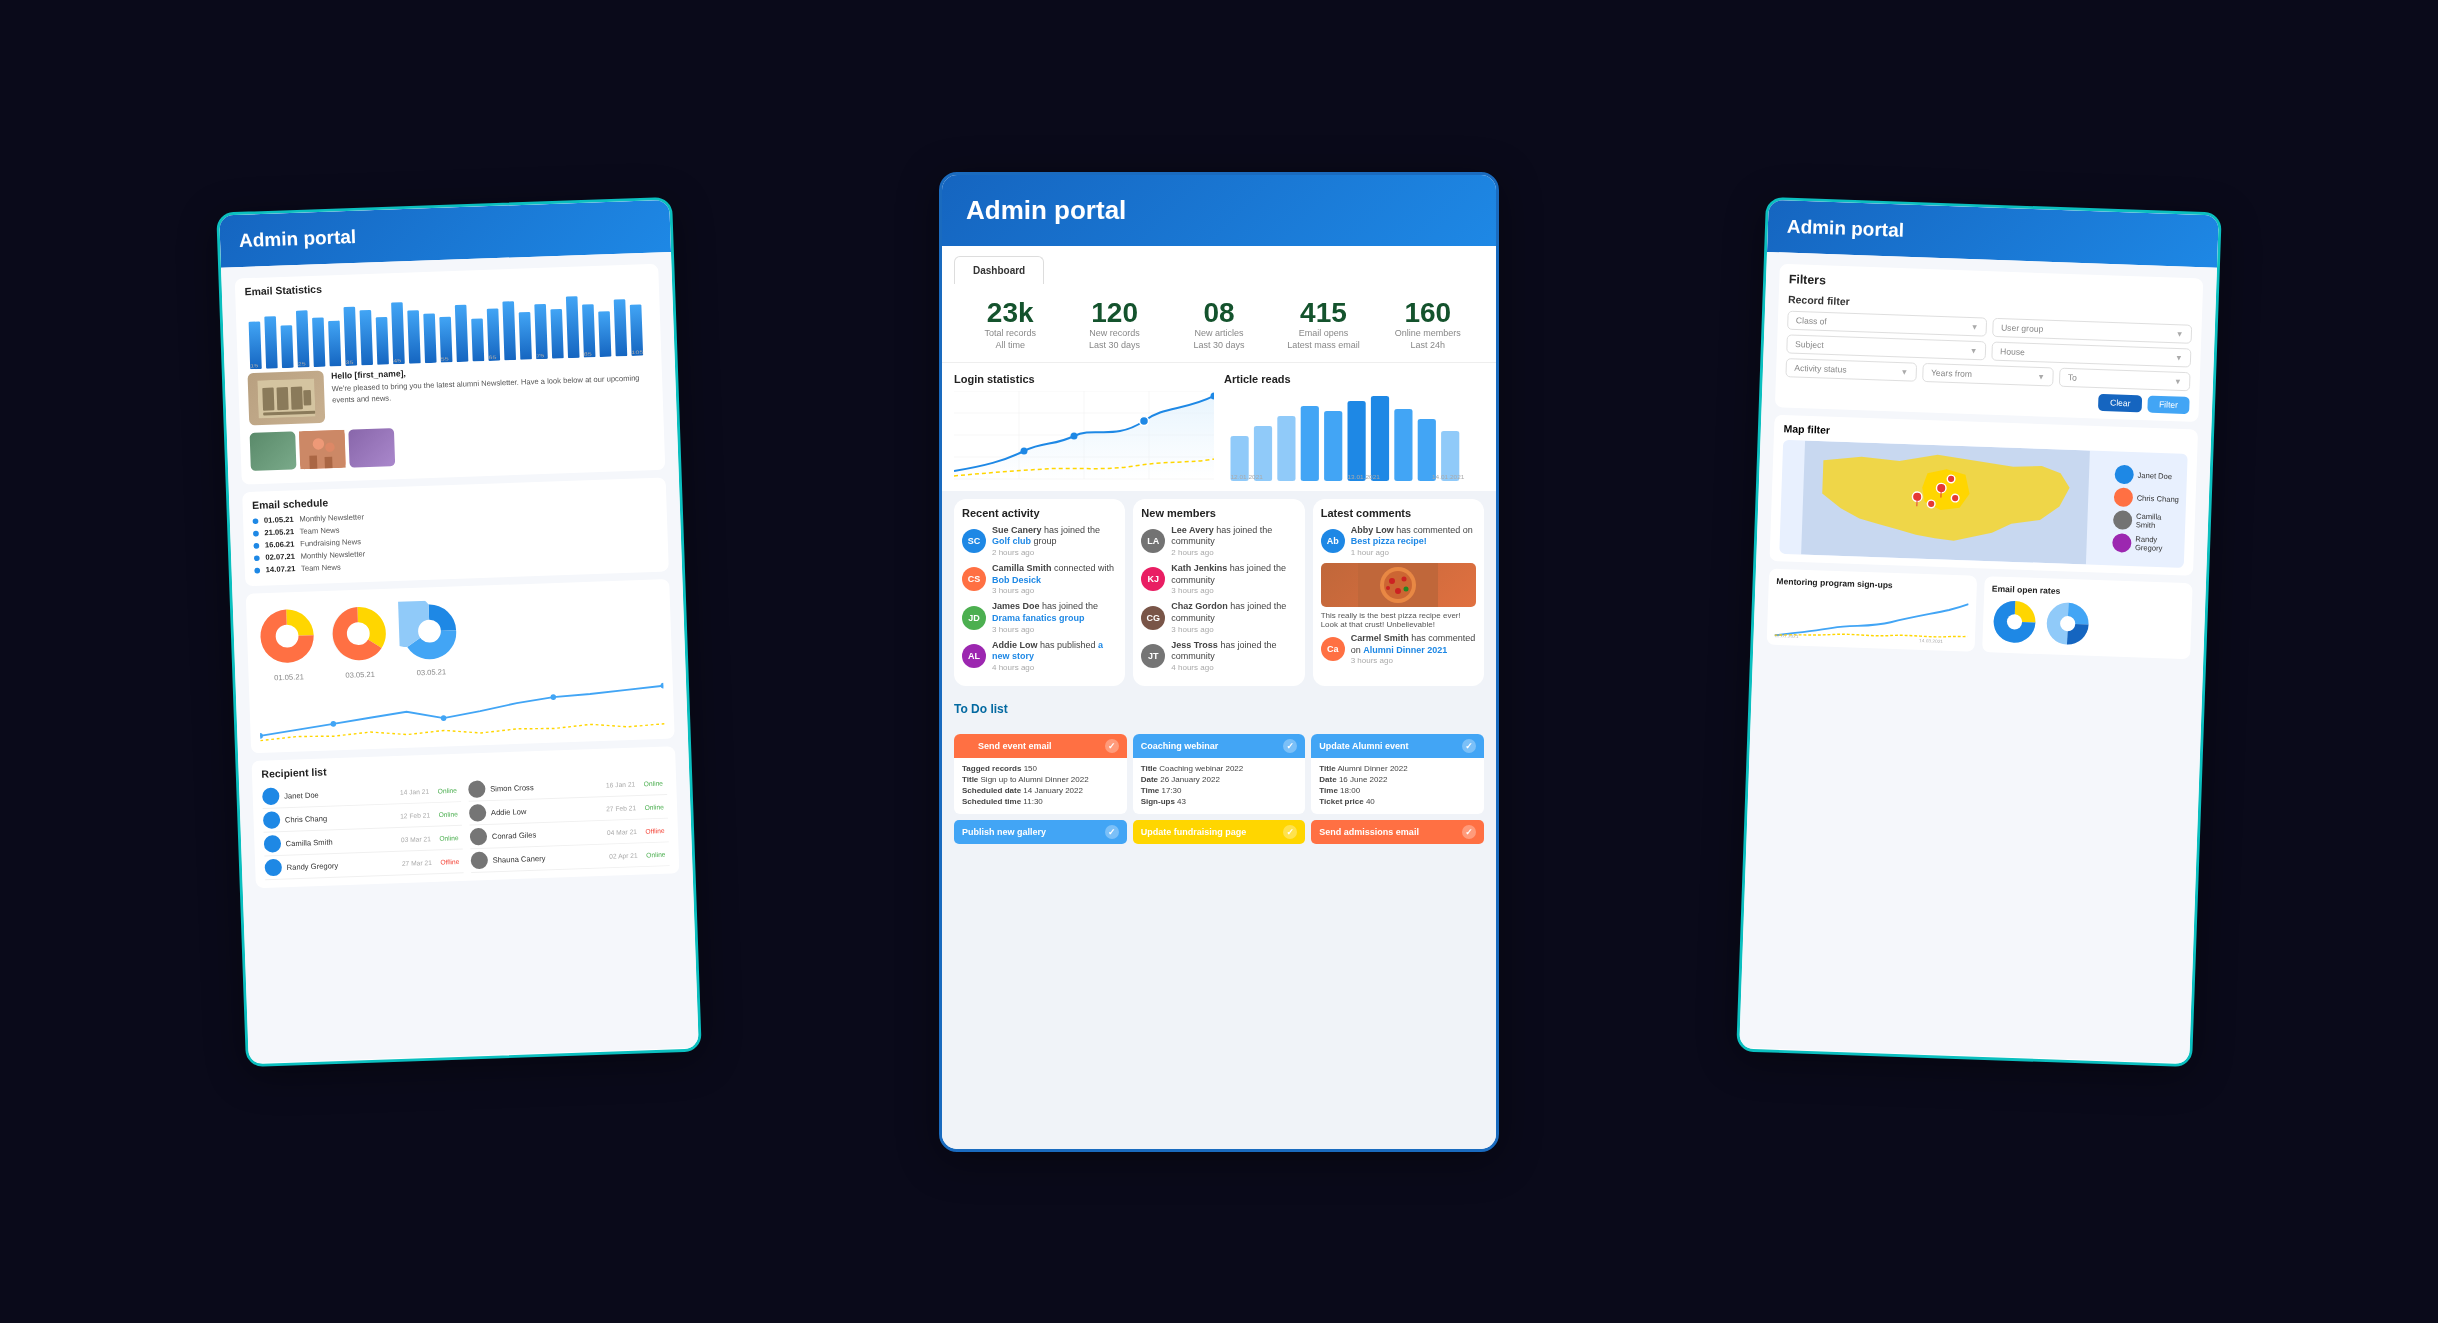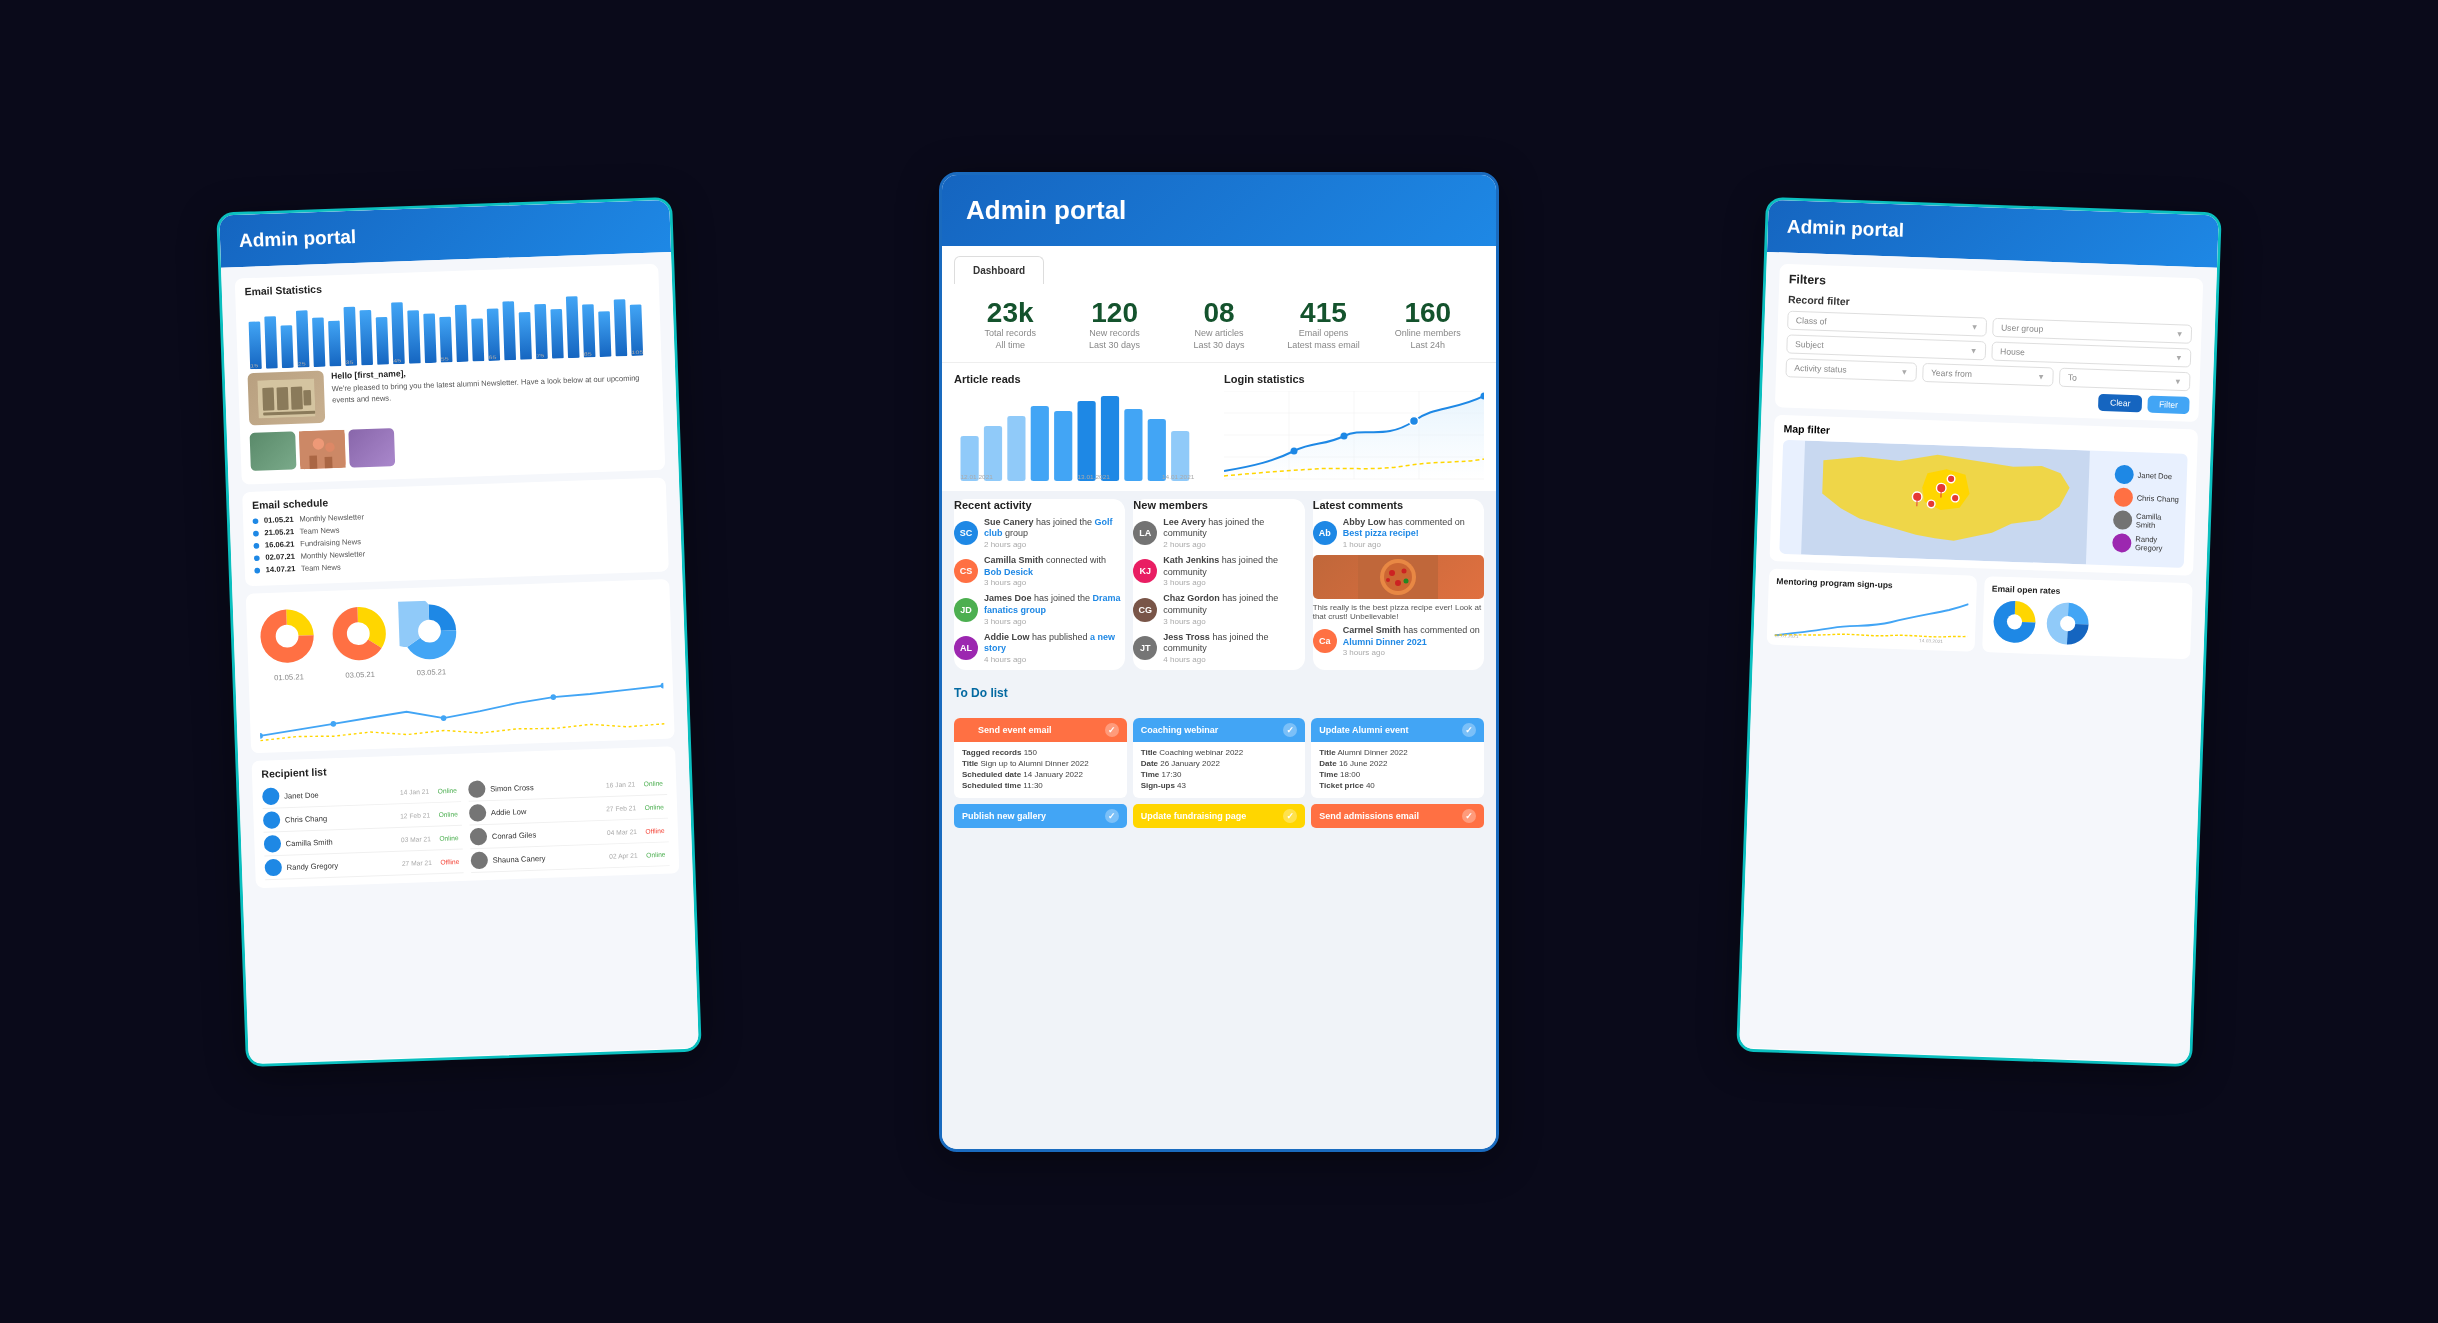--- a/index.html
+++ b/index.html
@@ -177,20 +177,21 @@
     .activity-row {
       display: flex;
       gap: 8px;
       padding: 8px 12px;
       background: #f0f3f8;
     }
     .activity-col {
       flex: 1;
       background: white;
       border-radius: 12px;
+      padding: 8px;
     }
     .activity-col-title {
       font-size: 11px;
       font-weight: 700;
       color: #222;
       margin-bottom: 6px;
     }
 
     .activity-item {
       display: flex;
@@ -843,73 +844,73 @@
         </div>
         <div class="stat-item">
           <div class="stat-number">160</div>
           <div class="stat-label">Online members<br>Last 24h</div>
         </div>
       </div>
 
       <div class="charts-row">
 
         <div class="chart-box">
+          <div class="chart-title">Login statistics</div>
+          <div class="login-chart">
+            <svg width="100%" height="90" viewBox="0 0 260 90" preserveAspectRatio="none">
+              <defs>
+                <linearGradient id="loginGrad" x1="0" y1="0" x2="0" y2="1">
+                  <stop offset="0%" stop-color="#e3f2fd" stop-opacity="0.8"></stop>
+                  <stop offset="100%" stop-color="#e3f2fd" stop-opacity="0"></stop>
+                </linearGradient>
+              </defs>
+
+              <line x1="0" y1="0" x2="260" y2="0" stroke="#eee" stroke-width="0.5"></line>
+              <line x1="0" y1="22" x2="260" y2="22" stroke="#eee" stroke-width="0.5"></line>
+              <line x1="0" y1="44" x2="260" y2="44" stroke="#eee" stroke-width="0.5"></line>
+              <line x1="0" y1="66" x2="260" y2="66" stroke="#eee" stroke-width="0.5"></line>
+              <line x1="0" y1="88" x2="260" y2="88" stroke="#eee" stroke-width="0.5"></line>
+
+              <line x1="65" y1="0" x2="65" y2="88" stroke="#eee" stroke-width="0.5"></line>
+              <line x1="130" y1="0" x2="130" y2="88" stroke="#eee" stroke-width="0.5"></line>
+              <line x1="195" y1="0" x2="195" y2="88" stroke="#eee" stroke-width="0.5"></line>
+
+              <path d="M0,80 C30,75 50,70 70,60 C90,50 100,55 120,45 C140,35 160,50 190,30 C210,15 230,20 260,5 L260,88 L0,88 Z" fill="url(#loginGrad)"></path>
+
+              <path d="M0,80 C30,75 50,70 70,60 C90,50 100,55 120,45 C140,35 160,50 190,30 C210,15 230,20 260,5" fill="none" stroke="#1e88e5" stroke-width="2"></path>
+
+              <circle cx="70" cy="60" r="3.5" fill="#1e88e5"></circle>
+              <circle cx="120" cy="45" r="3.5" fill="#1e88e5"></circle>
+              <circle cx="190" cy="30" r="4.5" fill="#1e88e5" stroke="white" stroke-width="1.5"></circle>
+              <circle cx="260" cy="5" r="3.5" fill="#1e88e5"></circle>
+
+              <path d="M0,85 C30,82 60,80 90,78 C120,76 150,80 180,75 C210,70 240,72 260,68" fill="none" stroke="#ffd600" stroke-width="1.5" stroke-dasharray="4,3"></path>
+            </svg>
+          </div>
+        </div>
+
+        <div class="chart-box">
           <div class="chart-title">Article reads</div>
           <div class="article-chart">
             <svg width="100%" height="90" viewBox="0 0 200 90" preserveAspectRatio="none">
 
               <rect x="5" y="45" width="14" height="45" fill="#90caf9" rx="2"></rect>
               <rect x="23" y="35" width="14" height="55" fill="#90caf9" rx="2"></rect>
               <rect x="41" y="25" width="14" height="65" fill="#90caf9" rx="2"></rect>
               <rect x="59" y="15" width="14" height="75" fill="#42a5f5" rx="2"></rect>
               <rect x="77" y="20" width="14" height="70" fill="#42a5f5" rx="2"></rect>
               <rect x="95" y="10" width="14" height="80" fill="#1e88e5" rx="2"></rect>
               <rect x="113" y="5" width="14" height="85" fill="#1e88e5" rx="2"></rect>
               <rect x="131" y="18" width="14" height="72" fill="#42a5f5" rx="2"></rect>
               <rect x="149" y="28" width="14" height="62" fill="#42a5f5" rx="2"></rect>
               <rect x="167" y="40" width="14" height="50" fill="#90caf9" rx="2"></rect>
 
               <text x="5" y="88" font-size="5" fill="#aaa">12.01.2021</text>
               <text x="95" y="88" font-size="5" fill="#aaa">13.01.2021</text>
               <text x="160" y="88" font-size="5" fill="#aaa">14.01.2021</text>
-            </svg>
-          </div>
-        </div>
-
-        <div class="chart-box">
-          <div class="chart-title">Login statistics</div>
-          <div class="login-chart">
-            <svg width="100%" height="90" viewBox="0 0 260 90" preserveAspectRatio="none">
-              <defs>
-                <linearGradient id="loginGrad" x1="0" y1="0" x2="0" y2="1">
-                  <stop offset="0%" stop-color="#e3f2fd" stop-opacity="0.8"></stop>
-                  <stop offset="100%" stop-color="#e3f2fd" stop-opacity="0"></stop>
-                </linearGradient>
-              </defs>
-
-              <line x1="0" y1="0" x2="260" y2="0" stroke="#eee" stroke-width="0.5"></line>
-              <line x1="0" y1="22" x2="260" y2="22" stroke="#eee" stroke-width="0.5"></line>
-              <line x1="0" y1="44" x2="260" y2="44" stroke="#eee" stroke-width="0.5"></line>
-              <line x1="0" y1="66" x2="260" y2="66" stroke="#eee" stroke-width="0.5"></line>
-              <line x1="0" y1="88" x2="260" y2="88" stroke="#eee" stroke-width="0.5"></line>
-
-              <line x1="65" y1="0" x2="65" y2="88" stroke="#eee" stroke-width="0.5"></line>
-              <line x1="130" y1="0" x2="130" y2="88" stroke="#eee" stroke-width="0.5"></line>
-              <line x1="195" y1="0" x2="195" y2="88" stroke="#eee" stroke-width="0.5"></line>
-
-              <path d="M0,80 C30,75 50,70 70,60 C90,50 100,55 120,45 C140,35 160,50 190,30 C210,15 230,20 260,5 L260,88 L0,88 Z" fill="url(#loginGrad)"></path>
-
-              <path d="M0,80 C30,75 50,70 70,60 C90,50 100,55 120,45 C140,35 160,50 190,30 C210,15 230,20 260,5" fill="none" stroke="#1e88e5" stroke-width="2"></path>
-
-              <circle cx="70" cy="60" r="3.5" fill="#1e88e5"></circle>
-              <circle cx="120" cy="45" r="3.5" fill="#1e88e5"></circle>
-              <circle cx="190" cy="30" r="4.5" fill="#1e88e5" stroke="white" stroke-width="1.5"></circle>
-              <circle cx="260" cy="5" r="3.5" fill="#1e88e5"></circle>
-
-              <path d="M0,85 C30,82 60,80 90,78 C120,76 150,80 180,75 C210,70 240,72 260,68" fill="none" stroke="#ffd600" stroke-width="1.5" stroke-dasharray="4,3"></path>
             </svg>
           </div>
         </div>
       </div>
 
       <div class="activity-row">
 
         <div class="activity-col">
           <div class="activity-col-title">Recent activity</div>
           <div class="activity-item">

